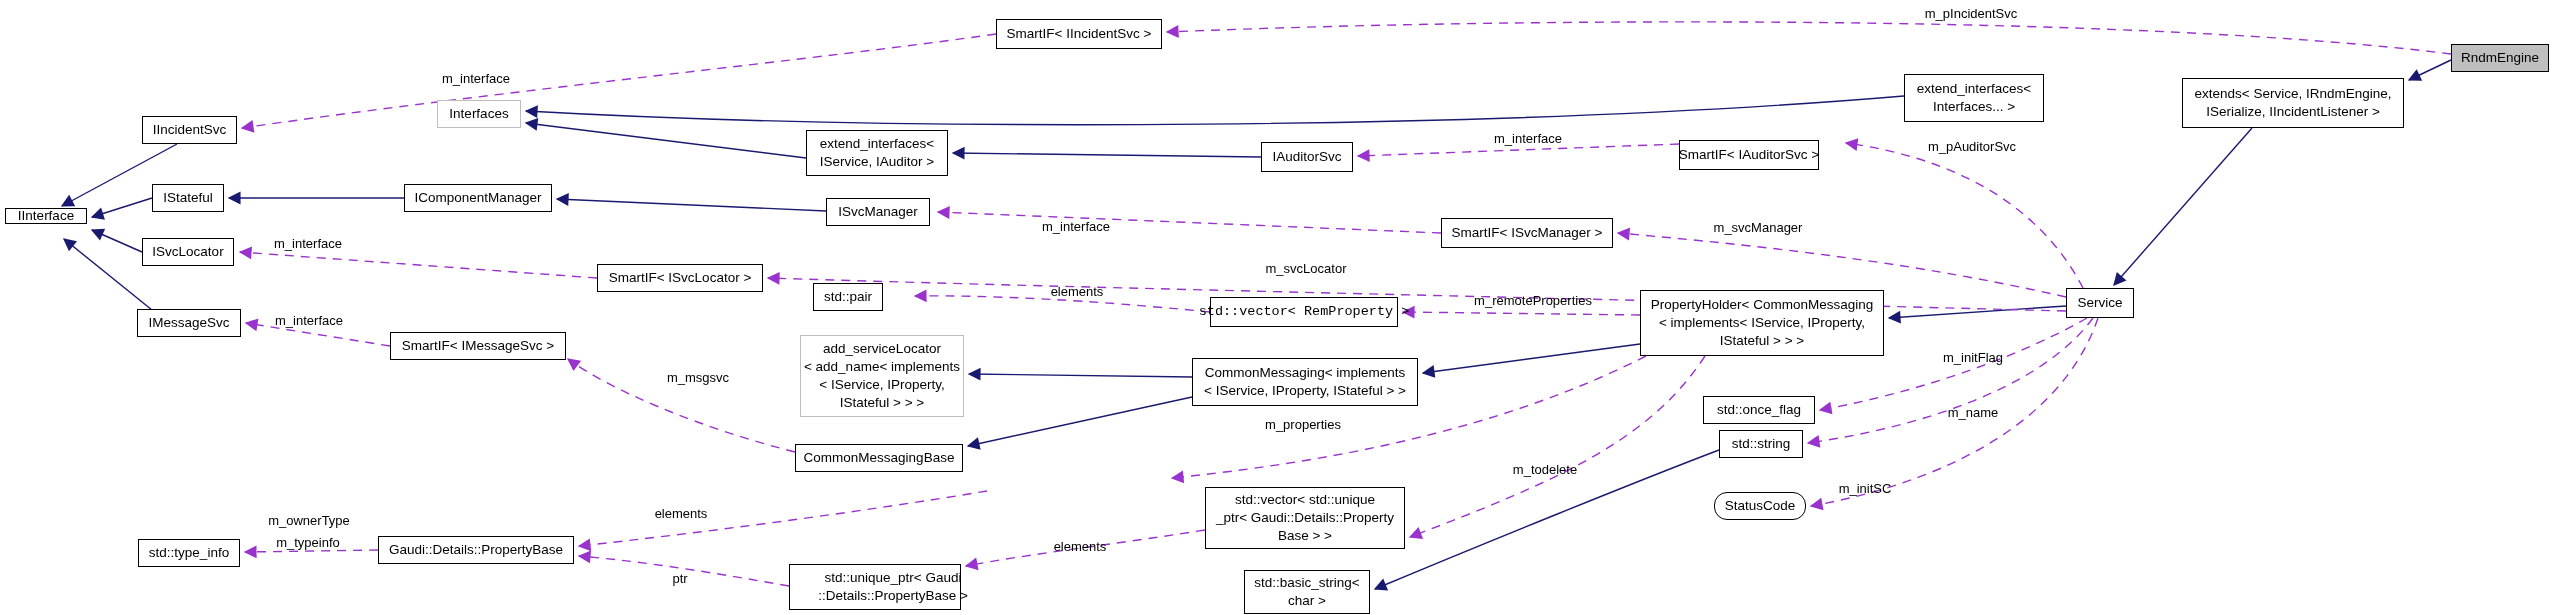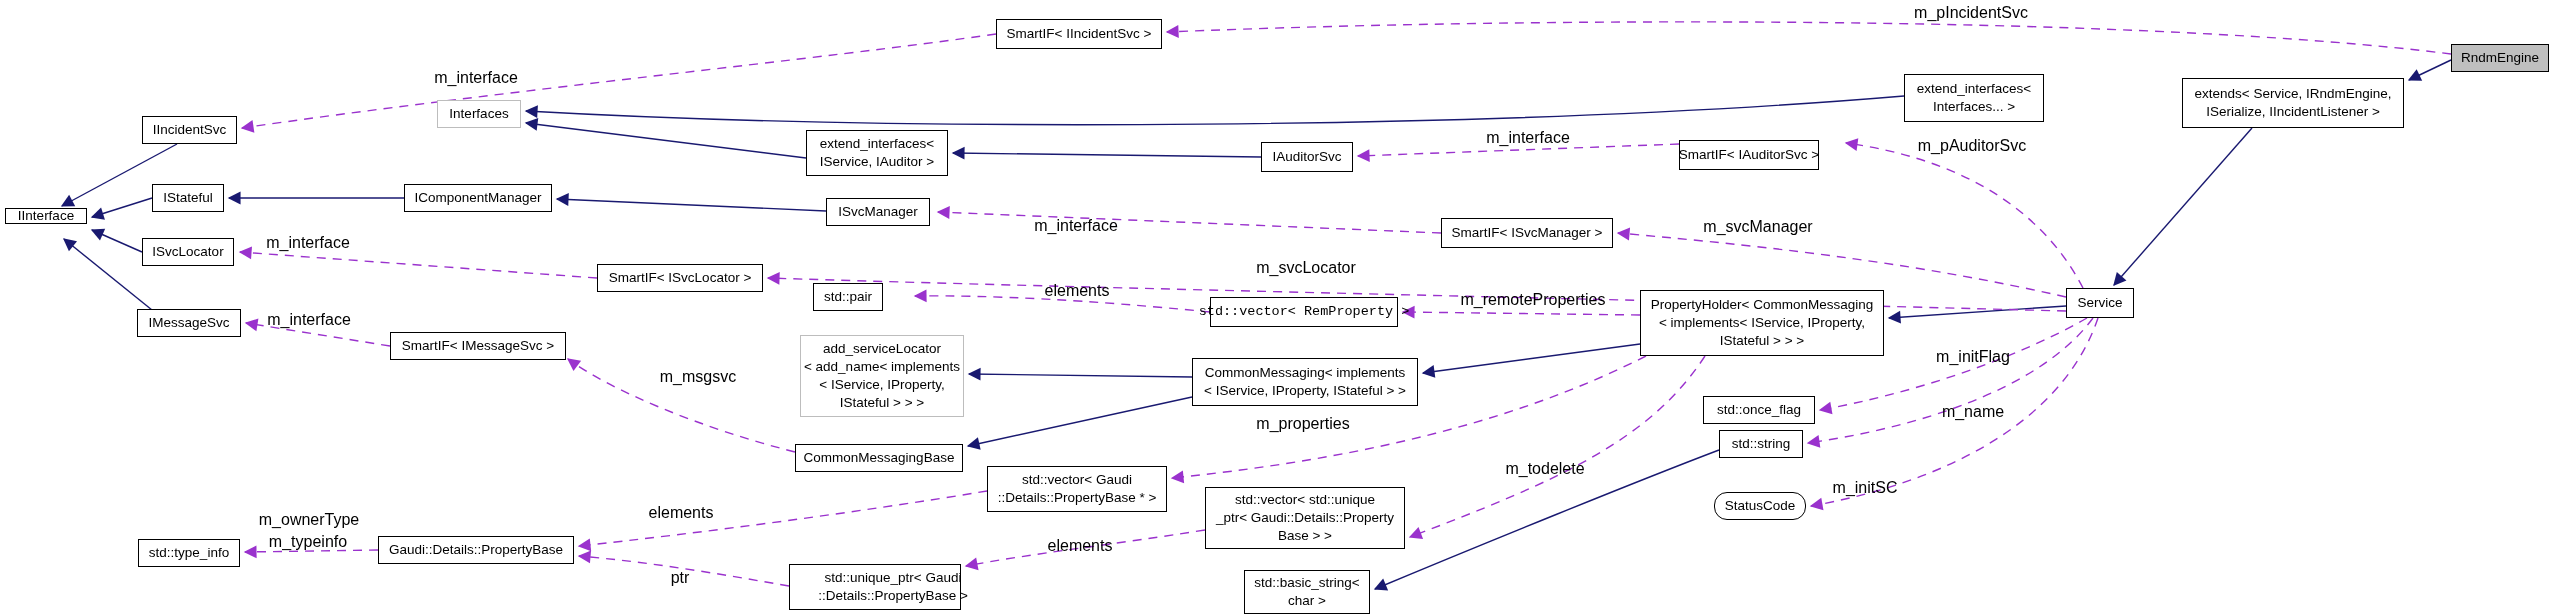--- a/index.html
+++ b/index.html
@@ -12,21 +12,21 @@
   .edge-use{stroke:#9a32cd;stroke-width:1.4;fill:none;stroke-dasharray:9,7;}
   .node{
     position:absolute;box-sizing:border-box;background:#ffffff;border:1px solid #000000;
     display:flex;flex-direction:column;justify-content:center;align-items:center;
     font-size:13.5px;line-height:18px;color:#000;white-space:nowrap;z-index:2;
   }
   .node.gray{border-color:#bdbdbd;}
   .node.filled{background:#bfbfbf;}
   .nline{padding:0 4px;}
   .elabel{
-    position:absolute;transform:translate(-50%,-50%);font-size:16px;color:#000;
+    position:absolute;transform:translate(-50%,-50%);font-size:13px;color:#000;
     white-space:nowrap;z-index:3;background:transparent;
   }
 </style>
 </head>
 <body>
 
 <div id="canvas">
   <svg id="edges" xmlns="http://www.w3.org/2000/svg">
     <defs>
       <marker id="ah-inherit" viewBox="0 0 12 12" refX="10" refY="6" markerWidth="13" markerHeight="11" orient="auto">
@@ -160,24 +160,20 @@
     </div>
     <div class="node " style="left: 1719px; top: 430px; width: 84px; height: 28px;">
       <div class="nline">std::string</div>
     </div>
     <div class="node " style="left: 795px; top: 444px; width: 168px; height: 28px;">
       <div class="nline">CommonMessagingBase</div>
     </div>
     <div class="node " style="left: 1714px; top: 492px; width: 92px; height: 28px; border-radius: 13px;">
       <div class="nline">StatusCode</div>
     </div>
-    <div class="node " style="left: 987px; top: 466px; width: 180px; height: 46px;">
-      <div class="nline">std::vector&lt; Gaudi</div>
-      <div class="nline">::Details::PropertyBase * &gt;</div>
-    </div>
     <div class="node " style="left: 1205px; top: 487px; width: 200px; height: 62px;">
       <div class="nline">std::vector&lt; std::unique</div>
       <div class="nline">_ptr&lt; Gaudi::Details::Property</div>
       <div class="nline">Base &gt; &gt;</div>
     </div>
     <div class="node " style="left: 138px; top: 539px; width: 102px; height: 28px;">
       <div class="nline">std::type_info</div>
     </div>
     <div class="node " style="left: 378px; top: 536px; width: 196px; height: 28px;">
       <div class="nline">Gaudi::Details::PropertyBase</div>

